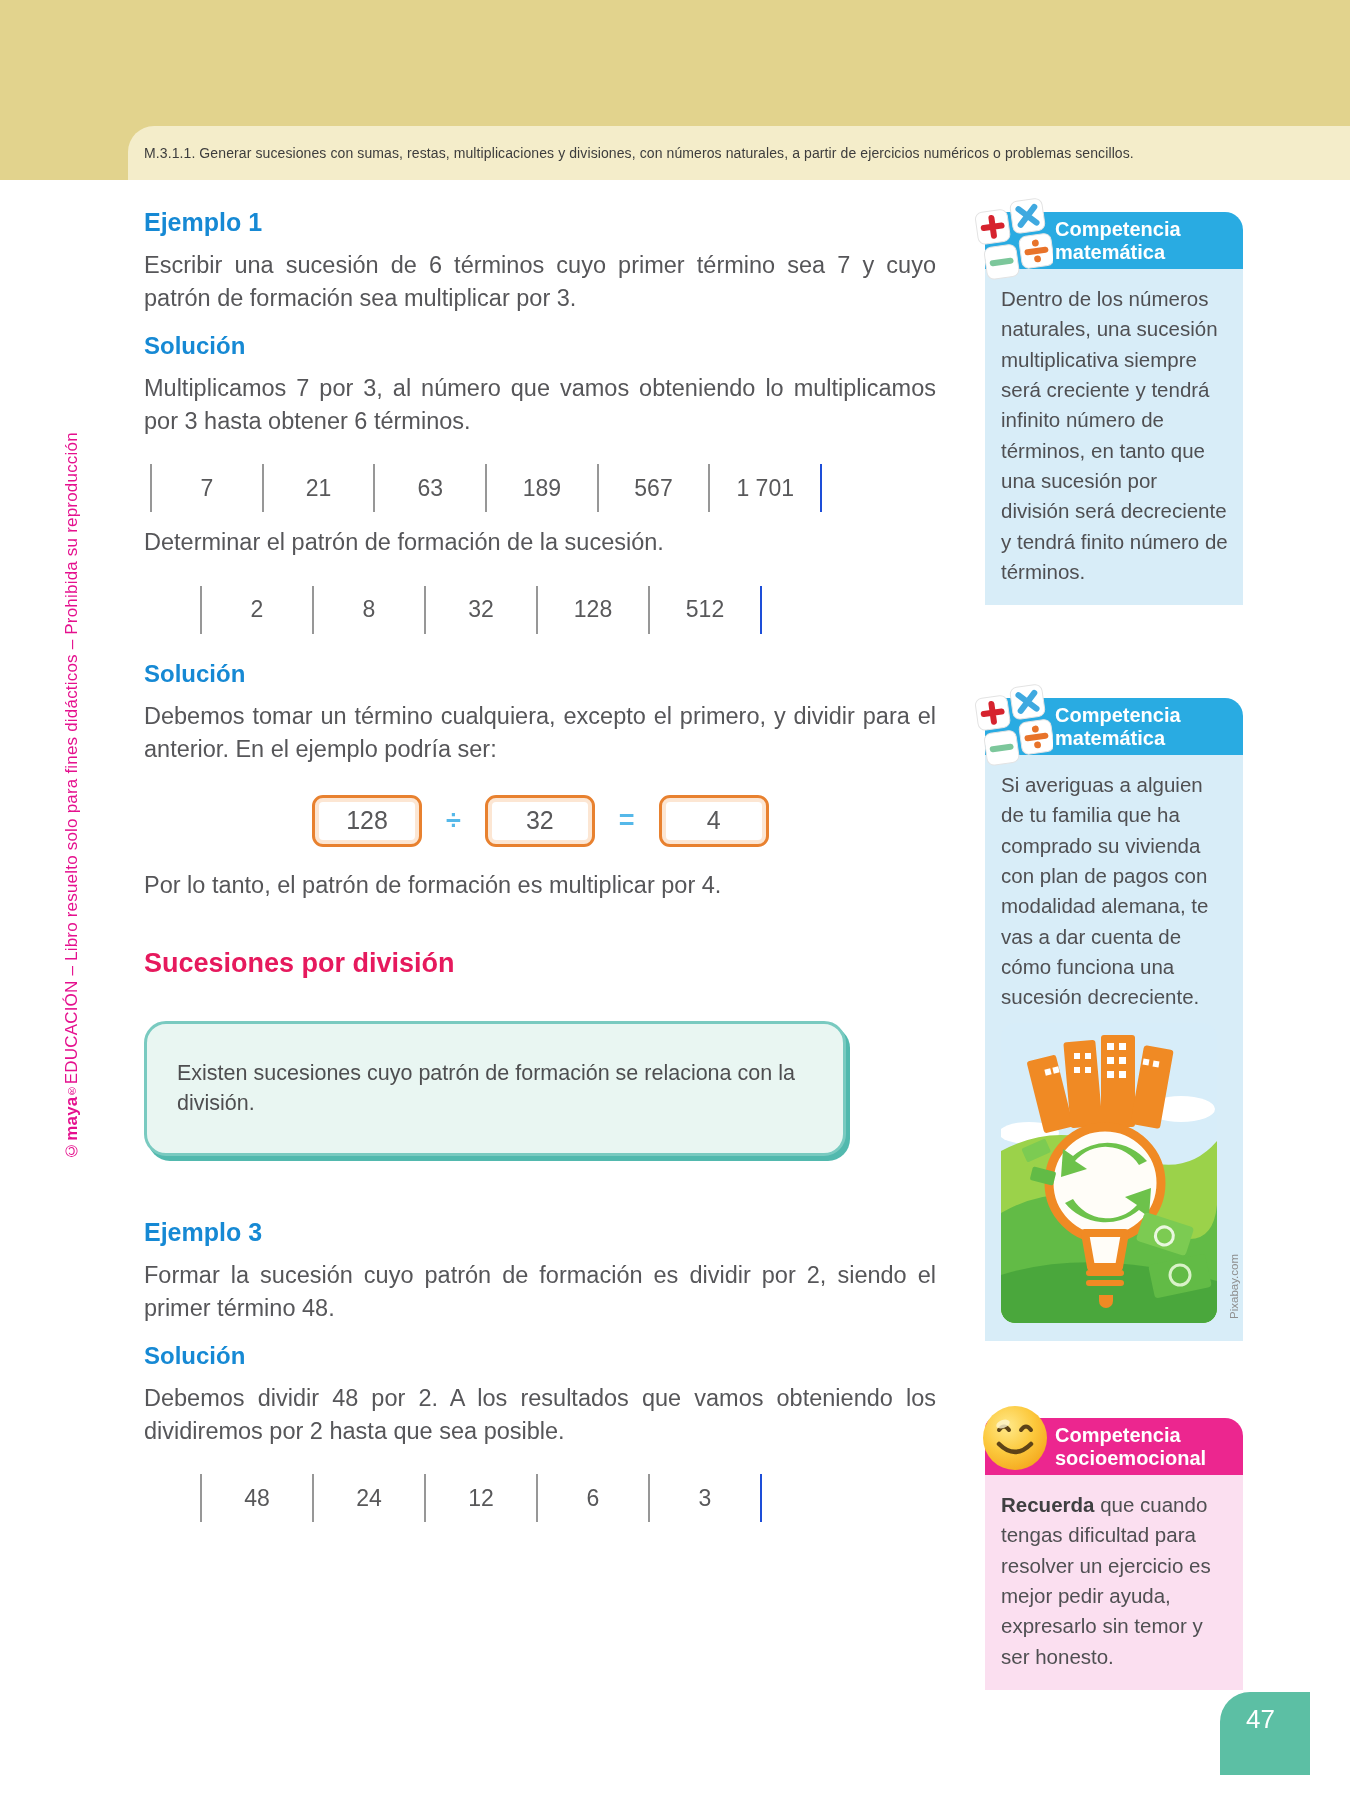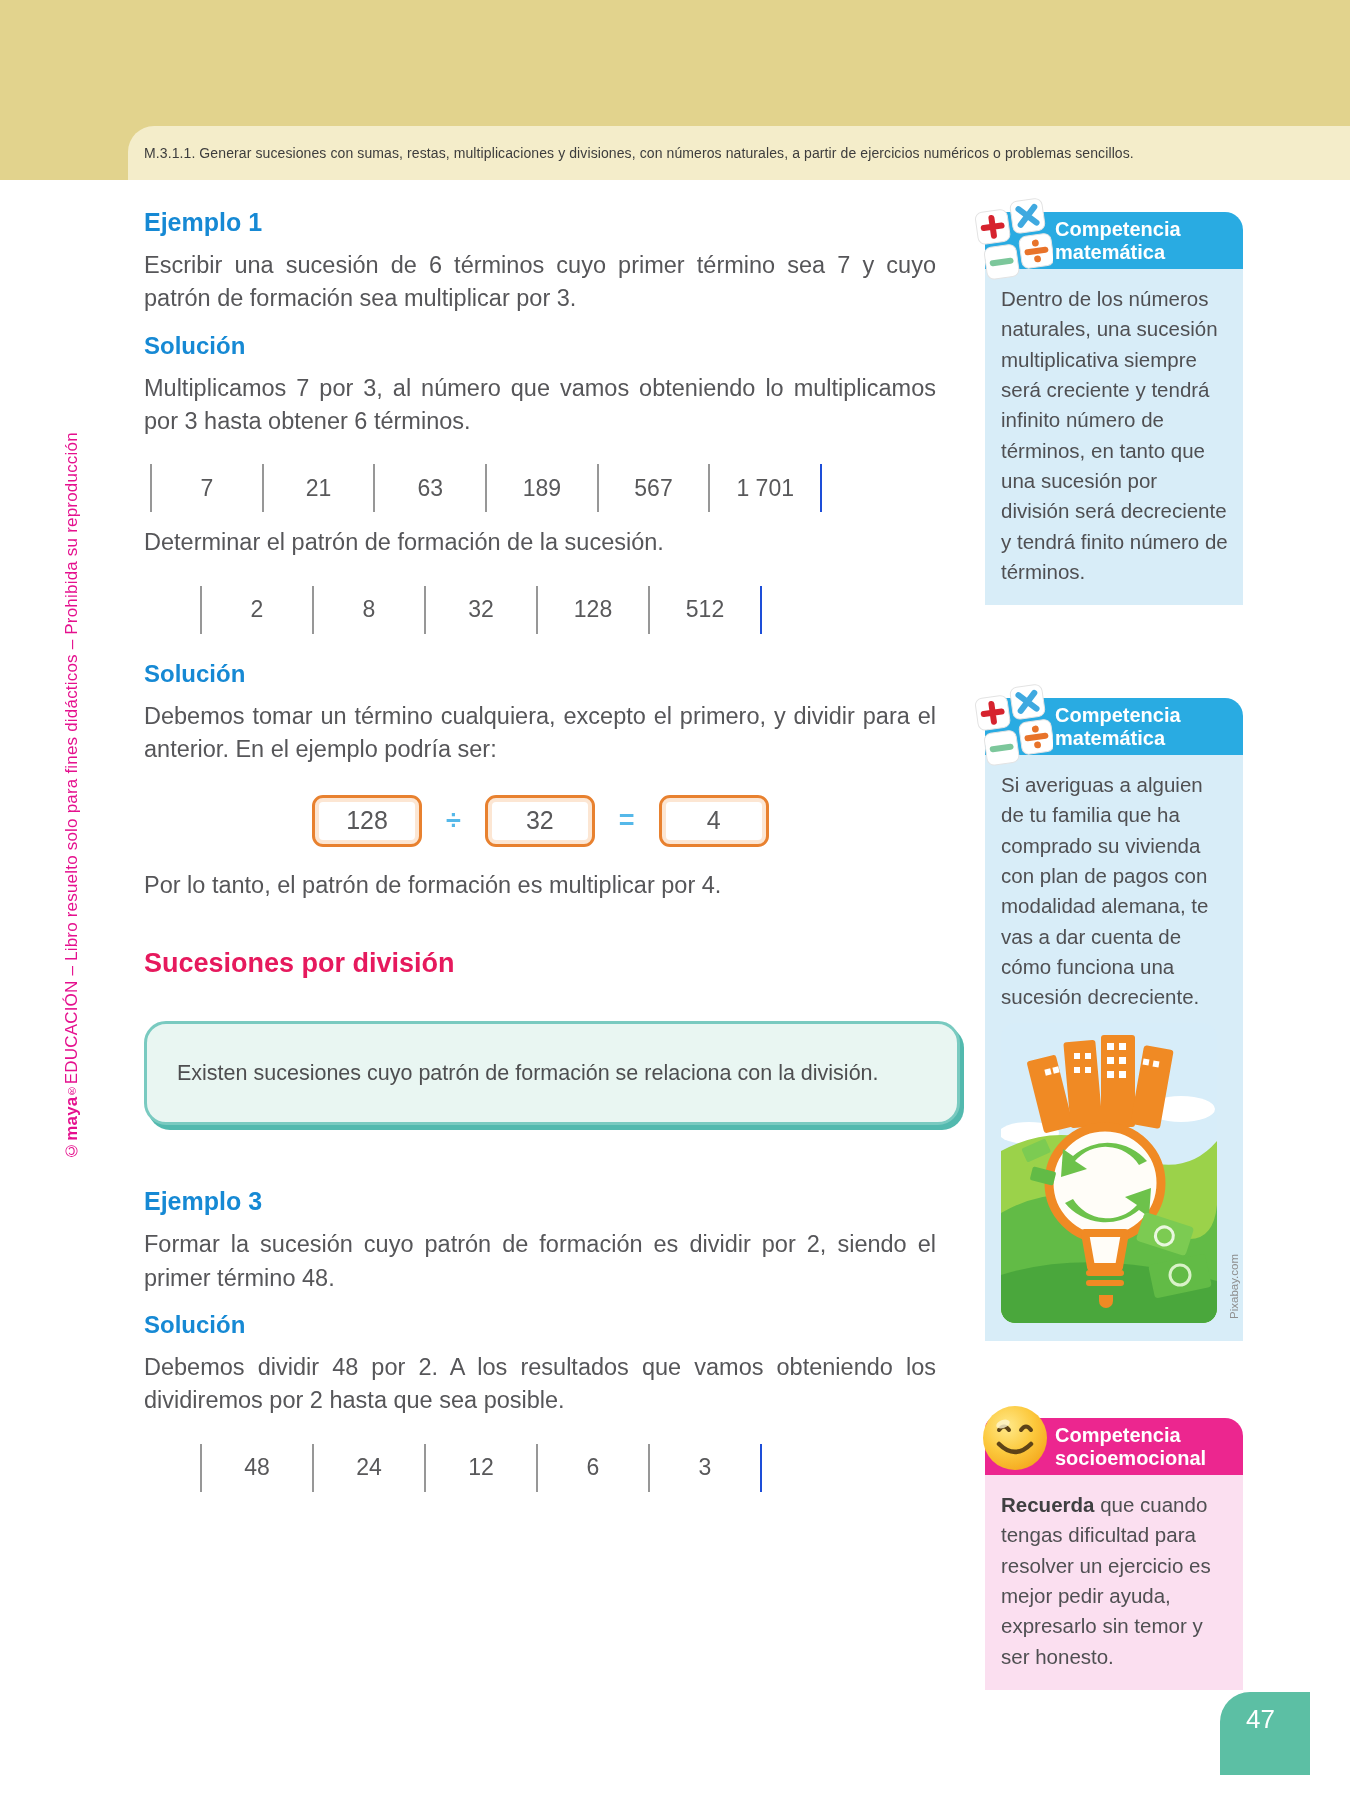--- a/index.html
+++ b/index.html
@@ -37,21 +37,21 @@
 
   
   .equation { display:flex; align-items:center; gap:24px; margin:28px 0 6px 168px; }
   .eq-box { width:110px; height:52px; border:3px solid #e8812f; border-radius:11px; background:#fff;
     box-shadow: inset 0 0 0 4px rgba(245,166,96,.28);
     display:flex; align-items:center; justify-content:center; font-size:25px; color:#58585a; }
   .eq-op { color:#55b8e9; font-size:27px; font-weight:600; }
 
   
   h2.section { color:#e6195d; font-size:27px; font-weight:700; margin-top:46px; }
-  .callout { margin-top:42px; width:816px; background:#e9f6f2; border:3px solid #79cac0;
+  .callout { margin-top:42px; width:702px; background:#e9f6f2; border:3px solid #79cac0;
     border-radius:22px; box-shadow:4px 5px 0 #52b9ae; padding:34px 30px; }
   .callout p { font-size:21.5px; color:#4e4e50; margin:0; text-align:left; }
 
   
   .side-box { position:absolute; left:985px; width:258px; }
   .side-head { position:relative; height:57px; border-radius:10px 18px 0 0; color:#fff;
     display:flex; flex-direction:column; justify-content:center; padding-left:70px; }
   .side-head .t { font-size:20px; font-weight:700; line-height:1.12; }
   .side-head.blue { background:#29abe2; }
   .side-head.pink { background:#ec268f; }

